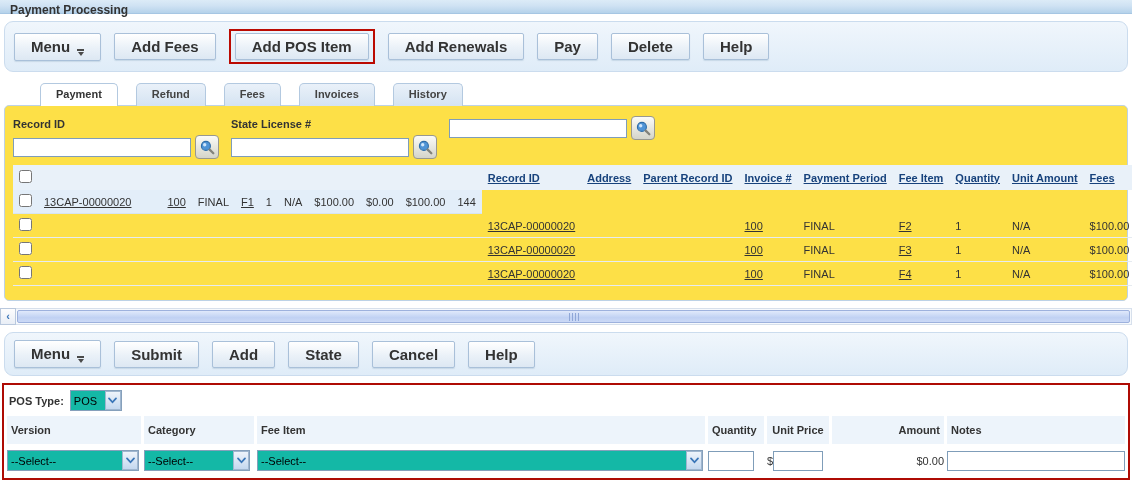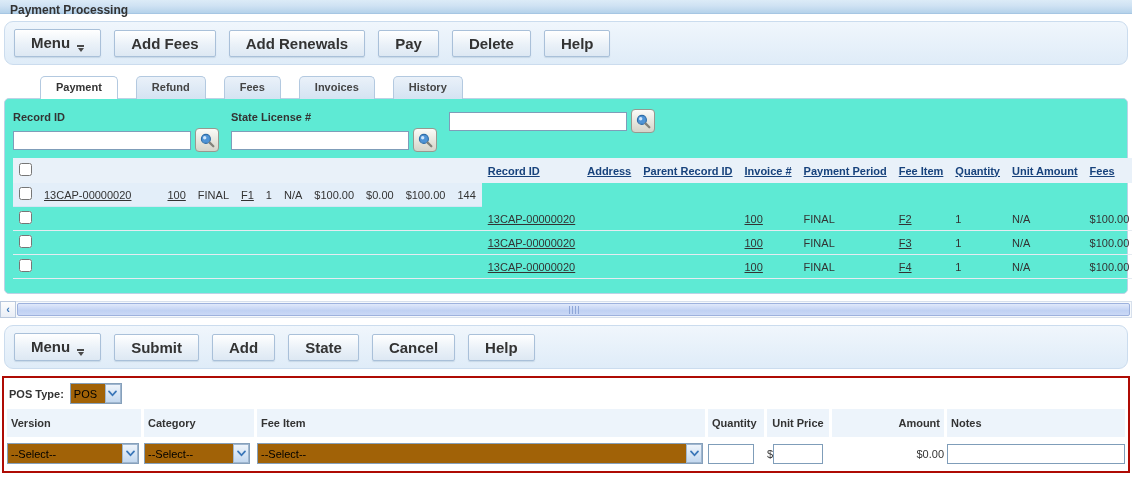--- a/index.html
+++ b/index.html
@@ -31,21 +31,21 @@
 
   
   .tabs { display:flex; gap:18px; margin:11px 0 0 40px; position:relative; z-index:2; }
   .tab { padding:4px 15px 5px; font-weight:bold; color:#444; cursor:pointer;
     background:linear-gradient(#eaf1f9,#d4e3f2);
     border:1px solid #b3c9e0; border-bottom:none;
     border-radius:5px 5px 0 0; margin-bottom:-1px; }
   .tab.active { background:#fff; color:#333; padding-bottom:6px; }
 
   
-  .panel { margin:0 4px; background:#5eead4; border:1px solid #bdd2e6;
+  .panel { margin:0 4px; background:#fde047; border:1px solid #bdd2e6;
     border-radius:5px; padding:8px 8px 14px; position:relative; z-index:1; }
   .fields { display:flex; gap:12px; margin:2px 0 6px; }
   .fgroup .flabel { display:block; font-weight:bold; margin:2px 0 5px; }
   .frow { display:flex; align-items:center; gap:4px; }
   .tinput { width:178px; height:19px; border:1px solid #7f9db9; padding:0 3px;
     font-family:inherit; font-size:11px; }
   .search-btn { width:24px; height:24px; cursor:pointer;
     background:linear-gradient(#fbfbf8,#e4e4db 60%,#d4d4ca);
     border:1px solid #98988f; border-radius:4px;
     display:flex; align-items:center; justify-content:center; }
@@ -75,21 +75,21 @@
     display:flex; align-items:center; justify-content:center; }
   .grip { display:flex; gap:2px; }
   .grip i { width:1px; height:8px; background:#8fa7d8; }
 
   
   .pos-section { margin:7px 2px 0; border:2px solid #ae0b04; padding:3px 3px 5px; background:#fff; }
   .pos-type-row { display:flex; align-items:center; gap:6px; padding:2px 2px 5px; font-weight:bold; }
 
   .sel { position:relative; display:inline-block; background:#fff; }
   .sel select { appearance:none; -webkit-appearance:none; width:100%; height:21px;
-    border:1px solid #86a0bb; background:#a16207; border-radius:0;
+    border:1px solid #86a0bb; background:#14b8a6; border-radius:0;
     font-family:inherit; font-size:11px; padding:1px 20px 1px 3px; cursor:pointer; }
   .sel .chev { position:absolute; right:1px; top:1px; bottom:1px; width:16px;
     pointer-events:none; display:flex; align-items:center; justify-content:center;
     background:linear-gradient(#eef4fb,#c4d8ef); border:1px solid #9fb6cf; }
 
   .pos-grid { display:grid; column-gap:3px;
     grid-template-columns:134px 110px 448px 56px 62px 112px 1fr; }
   .pos-grid .hcell { background:#edf4fb; padding:4px; font-weight:bold;
     display:flex; align-items:center; min-height:28px; }
   .hcell.center { justify-content:center; text-align:center; }
@@ -102,20 +102,21 @@
 <body>
 
 <div class="titlebar">Payment Processing</div>
 
 <div class="toolbar">
   <button class="btn"><span>Menu</span><span class="menu-caret">
         <i class="bar"></i>
         <i class="tri"></i>
       </span></button>
   <button class="btn">Add Fees</button>
+  <span class="red-wrap"><button class="btn">Add POS Item</button></span>
   <button class="btn">Add Renewals</button>
   <button class="btn">Pay</button>
   <button class="btn">Delete</button>
   <button class="btn">Help</button>
 </div>
 
 <div class="tabs">
   <div class="tab active">Payment</div>
   <div class="tab">Refund</div>
   <div class="tab">Fees</div>

